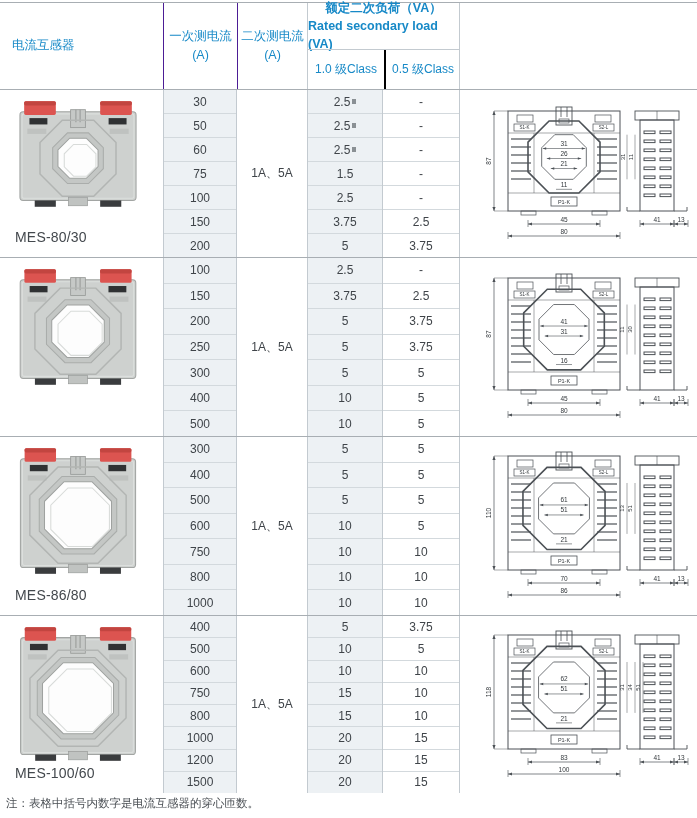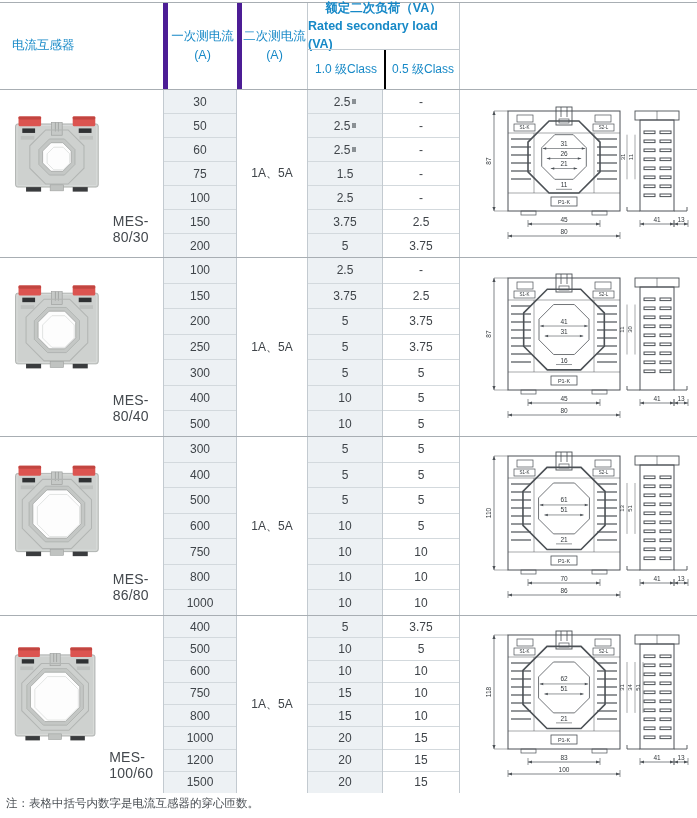--- a/index.html
+++ b/index.html
@@ -8,34 +8,34 @@
     font-family:"Liberation Sans","DejaVu Sans",sans-serif;color:#3f4449;
     overflow:hidden;
   }
   .table{position:absolute;top:2px;left:0;width:697px;border-top:1px solid #a8aeb3;}
   
   .hdr{display:grid;grid-template-columns:163px 74px 70px 153px 237px;height:86px;
        border-bottom:1px solid #a8aeb3;}
   .hcell{display:flex;align-items:center;justify-content:center;text-align:center;
          font-size:12.5px;color:#1789c7;line-height:1.55;}
   .hcell.c1{justify-content:flex-start;padding-left:12px;}
-  .hcell.c2,.hcell.c3{border-left:5px solid #4c1d95;}
+  .hcell.c2,.hcell.c3{border-left:1px solid #4c1d95;}
   .c45{border-left:1px solid #c3cad0;border-right:1px solid #c3cad0;
        display:flex;flex-direction:column;}
   .load-top{height:46px;display:flex;flex-direction:column;align-items:center;
             justify-content:center;font-size:12.5px;color:#1789c7;line-height:1.45;font-weight:bold;}
   .load-sub{flex:1;display:grid;grid-template-columns:76px 76px;border-top:1px solid #c3cad0;}
   .load-sub .sub{display:flex;align-items:center;justify-content:center;
                  font-size:12px;color:#1789c7;line-height:1.4;}
   .load-sub .sub05{border-left:2px solid #000000;}
   
   .section{display:grid;grid-template-columns:163px 74px 70px 76px 77px 237px;
            border-top:1px solid #a8aeb3;}
   .section.first{border-top:none;}
-  .prod{display:flex;flex-direction:row;padding:7px 0 0 8px;}
+  .prod{display:flex;flex-direction:column;padding:7px 0 0 8px;}
   .prod svg{display:block;}
   .model{font-size:14px;color:#43484d;margin:auto 0 12px 7px;letter-spacing:.2px;}
   .colstack{display:flex;flex-direction:column;}
   .col-primary{background:#edf1f4;border-left:1px solid #c3cad0;border-right:1px solid #c3cad0;}
   .col-c10{background:#edf1f4;border-left:1px solid #c3cad0;border-right:1px solid #c3cad0;}
   .col-c05{border-right:1px solid #c3cad0;}
   .cellv{flex:1;display:flex;align-items:center;justify-content:center;
          font-size:12px;color:#3f4449;border-bottom:1px solid #d3d9dd;}
   .colstack .cellv:last-child{border-bottom:none;}
   .col-secondary{display:flex;align-items:center;justify-content:center;font-size:12px;}
@@ -272,21 +272,20 @@
         <line x1="67" y1="12" x2="67" y2="24" stroke="#989b99" stroke-width="1"></line>
             </g>
             <polygon points="48.0178,22 81.9822,22 106,46.0178 106,79.9822 81.9822,104 48.0178,104 24,79.9822 24,46.0178" fill="none" stroke="#b2b5b3" stroke-width="1.4"></polygon>
             <polygon points="52.574,33 77.426,33 95,50.574 95,75.426 77.426,93 52.574,93 35,75.426 35,50.574" fill="#c4c7c5" stroke="#aaadab" stroke-width="1"></polygon>
             <polygon points="54.644999999999996,38 75.355,38 90,52.644999999999996 90,73.355 75.355,88 54.644999999999996,88 40,73.355 40,52.644999999999996" fill="#fdfdfd" stroke="#9fa2a0" stroke-width="1"></polygon>
             <polygon points="58.3018,44 75.6982,44 88,56.3018 88,73.6982 75.6982,86 58.3018,86 46,73.6982 46,56.3018" fill="none" stroke="#d8dbd9" stroke-width="1"></polygon>
             <rect x="24" y="108" width="20" height="6" fill="#3a3c3e"></rect>
         <rect x="86" y="108" width="20" height="6" fill="#3a3c3e"></rect>
         <rect x="56" y="105" width="18" height="8" fill="#c0c3c1" stroke="#9a9d9b" stroke-width="0.7"></rect>
           </svg>
-          <div class="model">MES-80/40</div>
         </div>
         <div class="colstack col-primary">
           <div class="cellv">100</div>
           <div class="cellv">150</div>
           <div class="cellv">200</div>
           <div class="cellv">250</div>
           <div class="cellv">300</div>
           <div class="cellv">400</div>
           <div class="cellv">500</div>
         </div>

